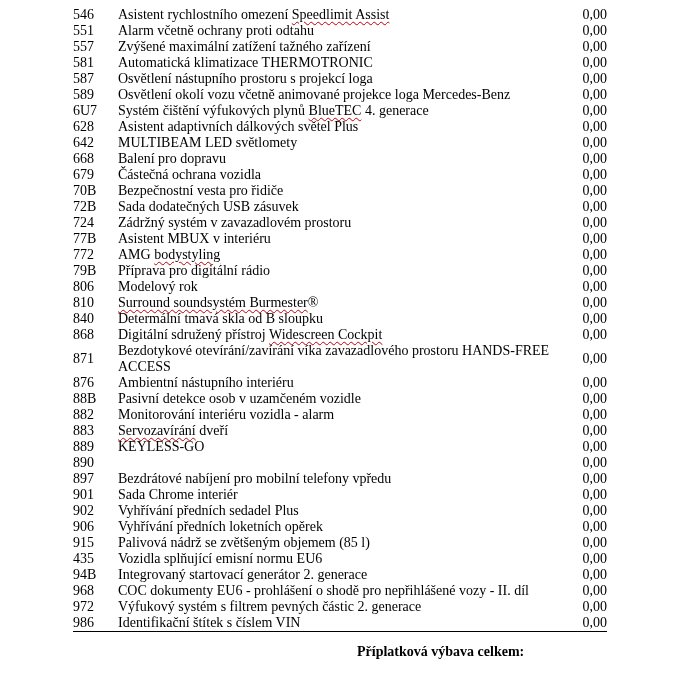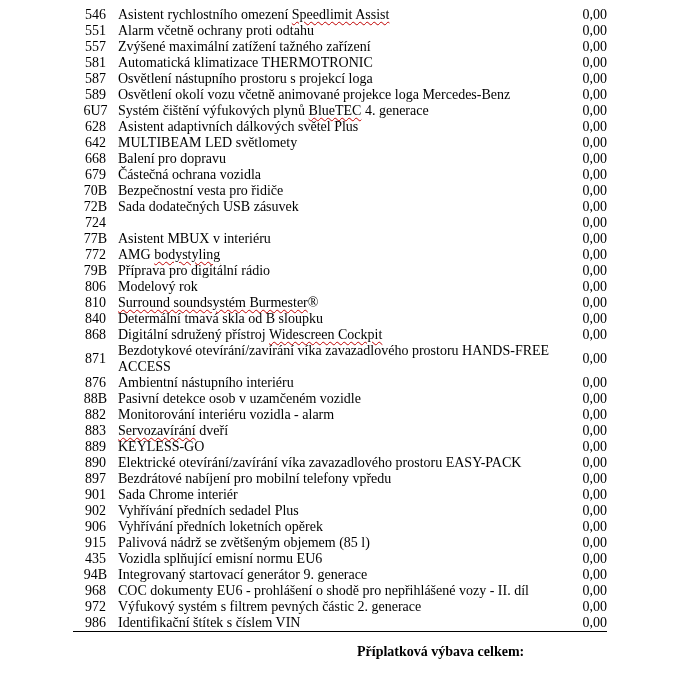--- a/index.html
+++ b/index.html
@@ -24,21 +24,20 @@
     border-bottom: 1px solid var(--rule-color, #000000);
   }
   .row {
     display: flex;
     align-items: center;
     position: relative;
   }
   .cell-code {
     flex: 0 0 45px;
     align-self: center;
-    text-align: center;
   }
   .cell-desc {
     width: 455px;
   }
   .cell-price {
     position: absolute;
     right: 0;
     top: 50%;
     transform: translateY(-50%);
     white-space: nowrap;
@@ -124,20 +123,21 @@
           <div class="cell-desc"><span>Bezpečnostní vesta pro řidiče</span></div>
           <div class="cell-price">0,00</div>
         </div>
         <div class="row">
           <div class="cell-code">72B</div>
           <div class="cell-desc"><span>Sada dodatečných USB zásuvek</span></div>
           <div class="cell-price">0,00</div>
         </div>
         <div class="row">
           <div class="cell-code">724</div>
+          <div class="cell-desc"><span>Zádržný systém v zavazadlovém prostoru</span></div>
           <div class="cell-price">0,00</div>
         </div>
         <div class="row">
           <div class="cell-code">77B</div>
           <div class="cell-desc"><span>Asistent MBUX v interiéru</span></div>
           <div class="cell-price">0,00</div>
         </div>
         <div class="row">
           <div class="cell-code">772</div>
           <div class="cell-desc"><span>AMG </span><span class="spell">bodystyling</span></div>
@@ -193,21 +193,20 @@
           <div class="cell-desc"><span class="spell">Servozavírání</span><span> dveří</span></div>
           <div class="cell-price">0,00</div>
         </div>
         <div class="row">
           <div class="cell-code">889</div>
           <div class="cell-desc"><span>KEYLESS-GO</span></div>
           <div class="cell-price">0,00</div>
         </div>
         <div class="row">
           <div class="cell-code">890</div>
-          <div class="cell-desc"><span>Elektrické otevírání/zavírání víka zavazadlového prostoru EASY-PACK</span></div>
           <div class="cell-price">0,00</div>
         </div>
         <div class="row">
           <div class="cell-code">897</div>
           <div class="cell-desc"><span>Bezdrátové nabíjení pro mobilní telefony vpředu</span></div>
           <div class="cell-price">0,00</div>
         </div>
         <div class="row">
           <div class="cell-code">901</div>
           <div class="cell-desc"><span>Sada Chrome interiér</span></div>
@@ -228,21 +227,21 @@
           <div class="cell-desc"><span>Palivová nádrž se zvětšeným objemem (85 l)</span></div>
           <div class="cell-price">0,00</div>
         </div>
         <div class="row">
           <div class="cell-code">435</div>
           <div class="cell-desc"><span>Vozidla splňující emisní normu EU6</span></div>
           <div class="cell-price">0,00</div>
         </div>
         <div class="row">
           <div class="cell-code">94B</div>
-          <div class="cell-desc"><span>Integrovaný startovací generátor 9. generace</span></div>
+          <div class="cell-desc"><span>Integrovaný startovací generátor 2. generace</span></div>
           <div class="cell-price">0,00</div>
         </div>
         <div class="row">
           <div class="cell-code">968</div>
           <div class="cell-desc"><span>COC dokumenty EU6 - prohlášení o shodě pro nepřihlášené vozy - II. díl</span></div>
           <div class="cell-price">0,00</div>
         </div>
         <div class="row">
           <div class="cell-code">972</div>
           <div class="cell-desc"><span>Výfukový systém s filtrem pevných částic 2. generace</span></div>

